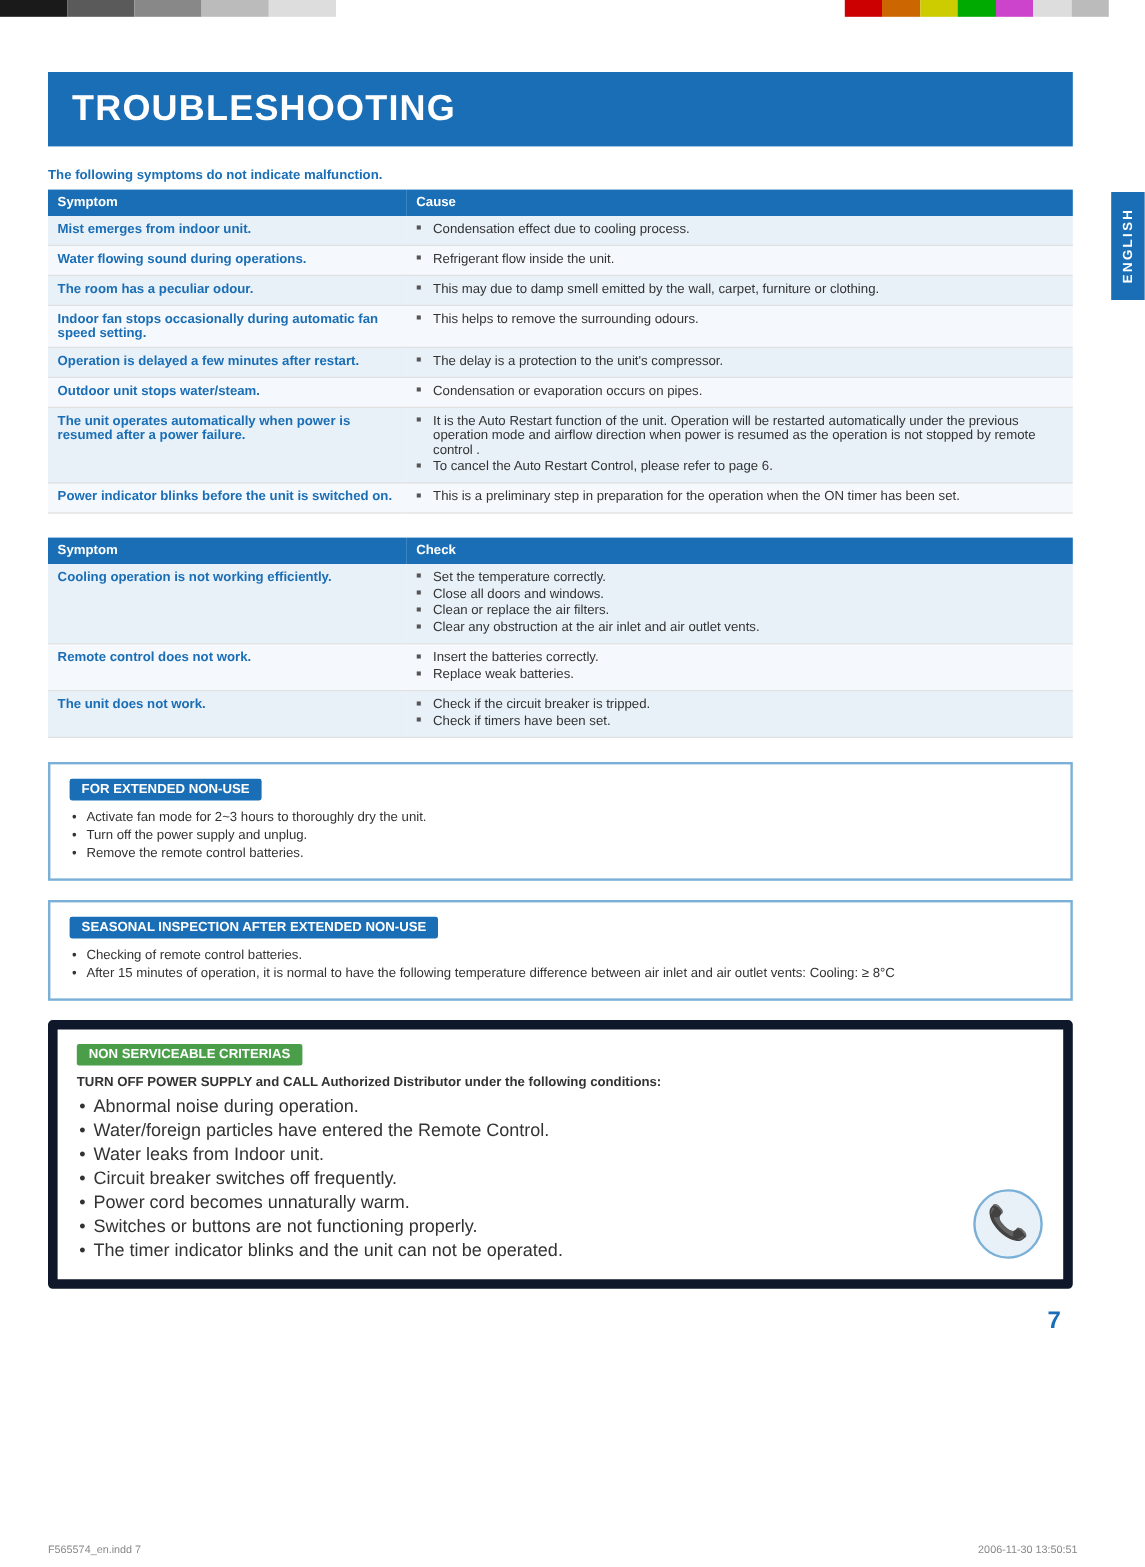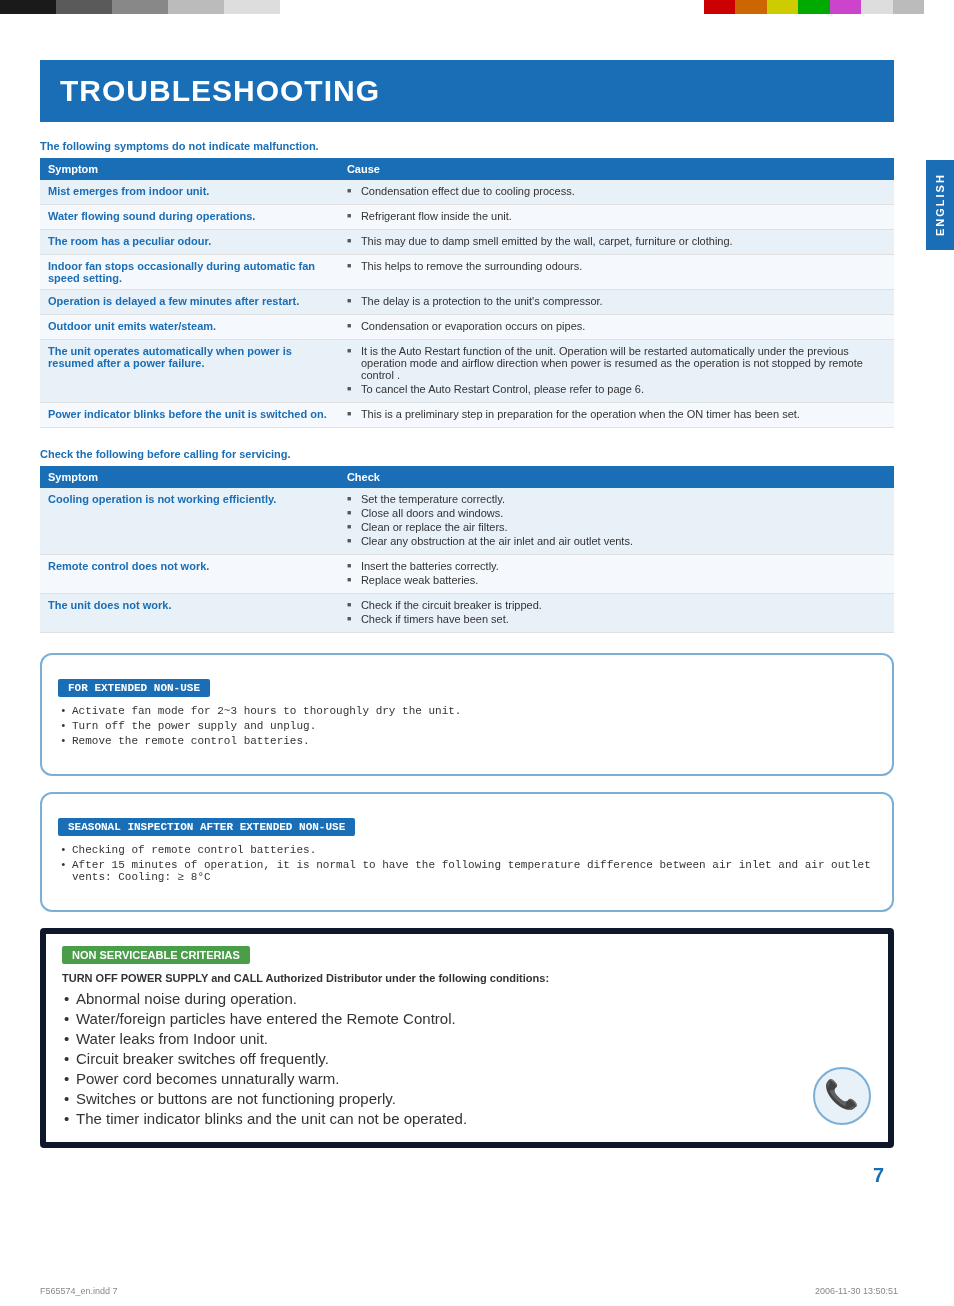--- a/index.html
+++ b/index.html
@@ -125,25 +125,24 @@
       position: absolute;
       left: 0;
       font-size: 7px;
       top: 2px;
       color: #555;
     }
 
     
     .box-section {
       border: 2px solid #7ab0d8;
-      border-radius: 12px;
+      border-radius: 0;
       margin-bottom: 16px;
-      padding: 24px 16px;
+      padding: 12px 16px;
       background: #fff;
-      font-family: Liberation Mono, monospace;
     }
     .box-section-title {
       background: #1a6eb5;
       color: #fff;
       font-size: 11px;
       font-weight: bold;
       display: inline-block;
       padding: 3px 10px;
       margin-bottom: 8px;
       border-radius: 2px;
@@ -159,21 +158,21 @@
       font-size: 11px;
     }
     .box-section ul li::before {
       content: '•';
       position: absolute;
       left: 2px;
     }
 
     
     .ns-box {
-      border: 6px solid #0f172a;
+      border: 8px solid #0f172a;
       border-radius: 4px;
       margin-bottom: 16px;
       padding: 12px 16px;
       background: #fff;
       position: relative;
     }
     .ns-box-title {
       background: #4a9e4a;
       color: #fff;
       font-size: 11px;
@@ -308,21 +307,21 @@
         </tr>
         <tr>
           <td>Operation is delayed a few minutes after restart.</td>
           <td>
             <ul class="bullet-list">
               <li>The delay is a protection to the unit's compressor.</li>
             </ul>
           </td>
         </tr>
         <tr>
-          <td>Outdoor unit emits water/steam.</td>
+          <td>Outdoor unit stops water/steam.</td>
           <td>
             <ul class="bullet-list">
               <li>Condensation or evaporation occurs on pipes.</li>
             </ul>
           </td>
         </tr>
         <tr>
           <td>The unit operates automatically when power is resumed after a power failure.</td>
           <td>
             <ul class="bullet-list">
@@ -335,21 +334,20 @@
           <td>Power indicator blinks before the unit is switched on.</td>
           <td>
             <ul class="bullet-list">
               <li>This is a preliminary step in preparation for the operation when the ON timer has been set.</li>
             </ul>
           </td>
         </tr>
       </tbody>
   </table>
 
-  <p class="section-heading">Check the following before calling for servicing.</p>
 
   <table>
     <thead>
       <tr>
         <th>Symptom</th>
         <th>Check</th>
       </tr>
     </thead>
     <tbody id="table2-body">
     <tr>

